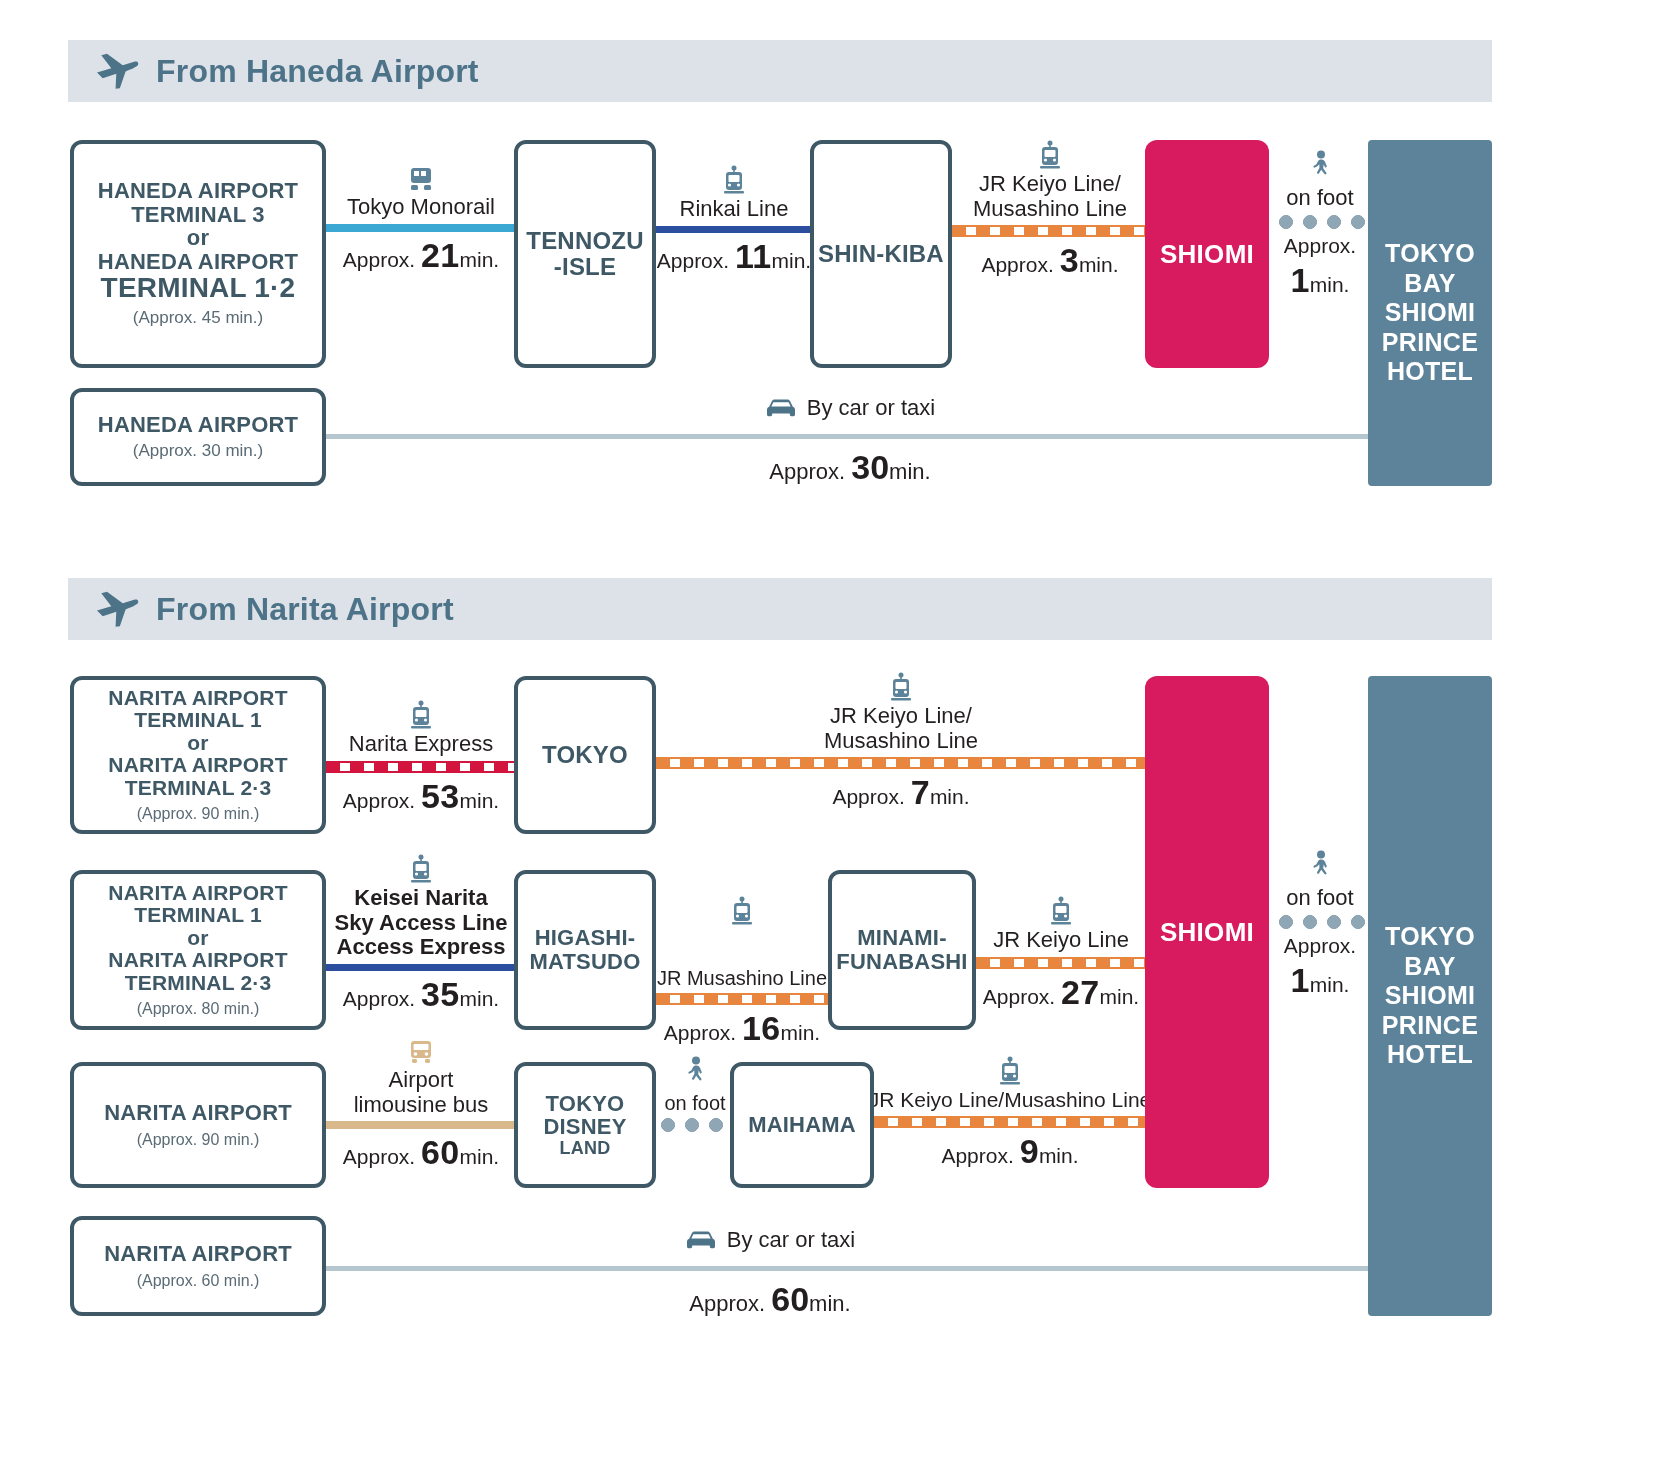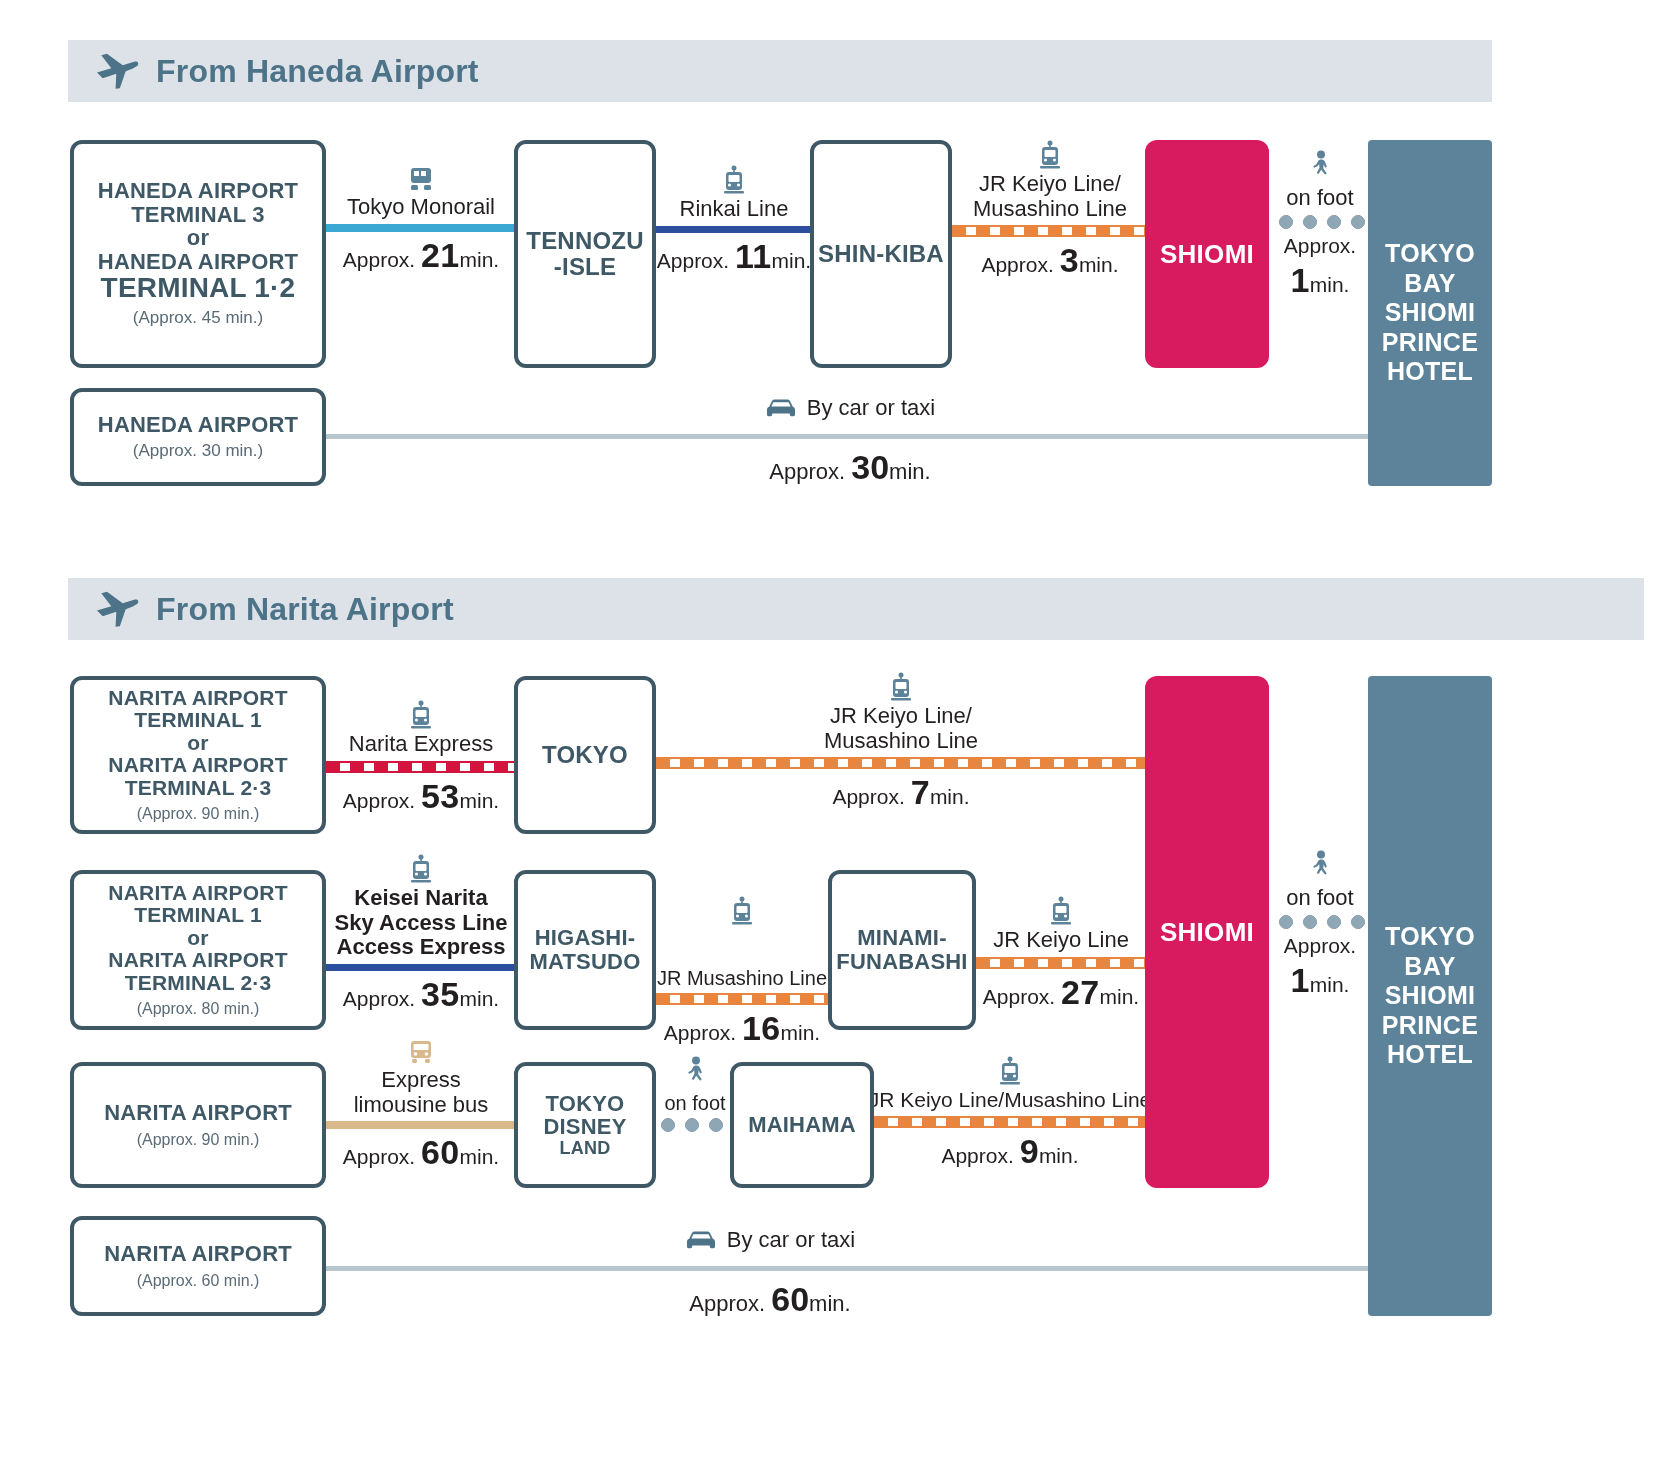--- a/index.html
+++ b/index.html
@@ -268,21 +268,21 @@
       <path fill="#4D7389" d="M4 10l3-6c.5-1 1.4-1.6 2.5-1.6h13c1.1 0 2 .6 2.5 1.6l3 6c1.4.3 2 1.2 2 2.6v5c0 .9-.7 1.6-1.6 1.6h-2c-.9 0-1.6-.7-1.6-1.6v-1H7.2v1c0 .9-.7 1.6-1.6 1.6h-2C2.7 19.2 2 18.5 2 17.6v-5C2 11.2 2.6 10.3 4 10z"></path>
       <path fill="#fff" d="M8.4 5.2h15.2l2.1 4.4H6.3z"></path>
     </svg>
     <span>By car or taxi</span>
   </div>
   <div class="flabel" style="left:700px; top:448px; width:300px;">
     <span>Approx.</span>
     <b>30</b><span>min.</span>
   </div>
 
-  <div class="sec-head" style="left:68px; top:578px; width:1576px;">
+  <div class="sec-head" style="left:68px; top:578px; width:1424px;">
     <svg class="plane" viewBox="0 0 64 56">
       <path fill="#4D7389" d="M4 30 L24 24 L10 6 L18 4 L40 20 L56 15 C61 13.5 63 17 61 20 C59.5 22.3 52 25.6 44 28.6 L36 52 L30 53 L31 32 L12 38 Z"></path>
     </svg>
     <span class="title">From Narita Airport</span>
   </div>
 
   <div class="box" style="left:70px; top:676px; width:256px; height:158px;">
     <span class="ln" style="font-size:21px;">NARITA AIRPORT</span>
     <span class="ln" style="font-size:21px;">TERMINAL 1</span>
     <span class="ln" style="font-size:21px;">or</span>
@@ -429,21 +429,21 @@
 
   <div class="leg" style="left:326px; top:1038px; width:190px;">
     <svg width="28" height="28" viewBox="0 0 28 28">
       <rect x="4" y="3" width="20" height="17" rx="3" fill="#D9B98B"></rect>
       <rect x="6.5" y="6" width="15" height="6" rx="1" fill="#fff"></rect>
       <circle cx="8.5" cy="16" r="1.8" fill="#fff"></circle>
         <circle cx="19.5" cy="16" r="1.8" fill="#fff"></circle>
       <rect x="5" y="21" width="5" height="4" rx="1.4" fill="#D9B98B"></rect>
       <rect x="18" y="21" width="5" height="4" rx="1.4" fill="#D9B98B"></rect>
     </svg>
-    <span class="mode" style="white-space:pre-line;">Express
+    <span class="mode" style="white-space:pre-line;">Airport
 limousine bus</span>
     <div class="rule ln-solid-tan"></div>
     <span class="dur">
       <span>Approx.</span>
       <b>60</b><span>min.</span>
     </span>
   </div>
 
   <div class="leg" style="left:656px; top:1056px; width:78px;">
     <svg width="24" height="34" viewBox="0 0 24 34">

